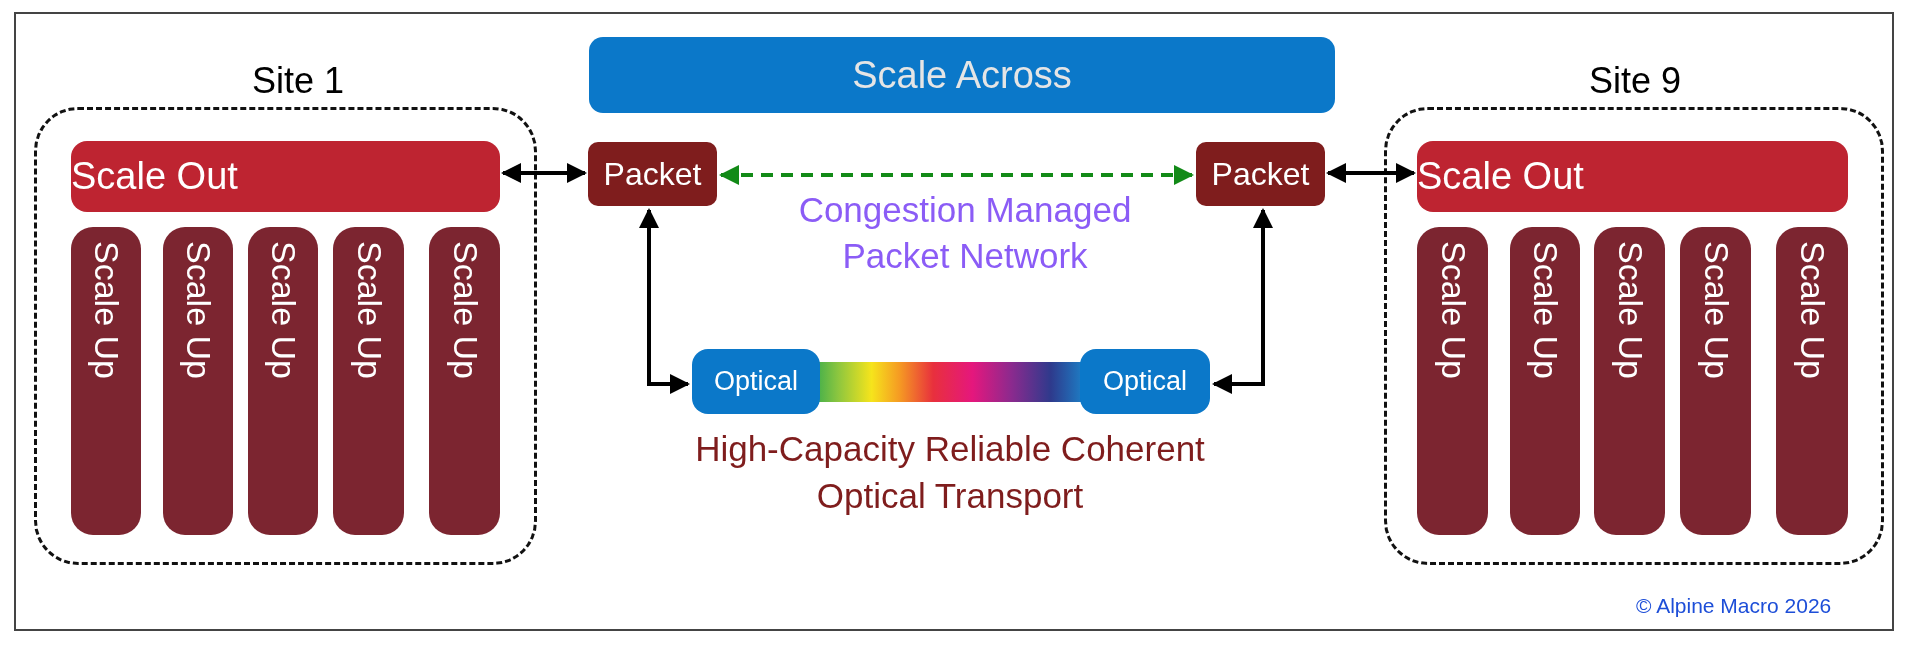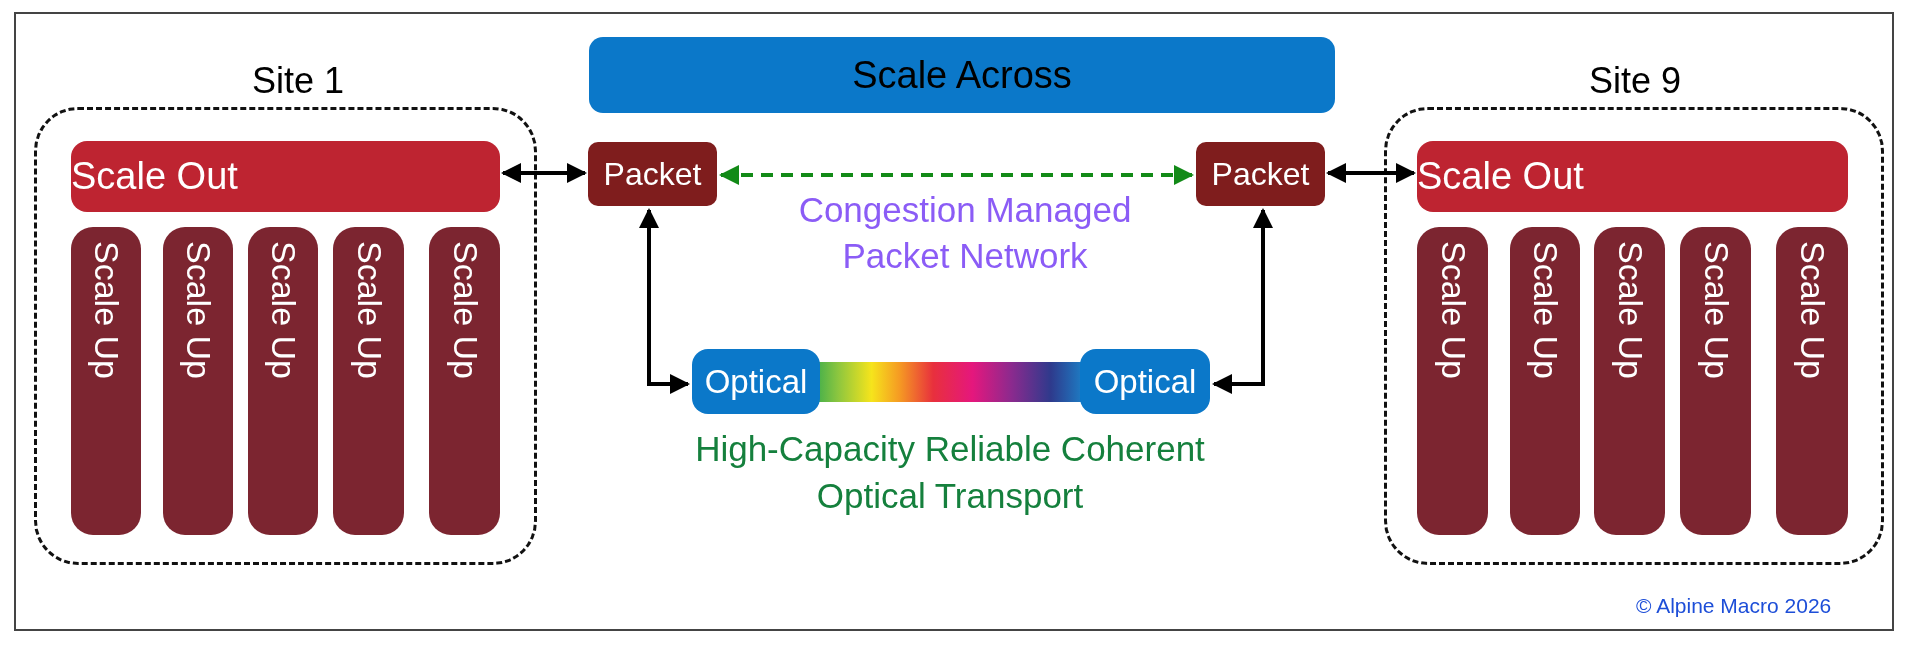--- a/index.html
+++ b/index.html
@@ -4,26 +4,26 @@
 <style>
   html,body{margin:0;padding:0;background:#fff;}
   body{width:1920px;height:647px;position:relative;overflow:hidden;font-family:"Liberation Sans",sans-serif;}
   .frame{position:absolute;left:14px;top:12px;width:1880px;height:619px;border:2px solid #444;box-sizing:border-box;}
   .abs{position:absolute;}
   .site-label{font-size:36px;color:#000;text-align:center;width:200px;}
   .site-box{border:3px dashed #111;border-radius:44px;box-sizing:border-box;}
   .scale-out{background:#be2431;color:#fff;border-radius:16px;font-size:38px;display:flex;align-items:center;justify-content:flex-start;}
   .scale-up{background:#7c2530;border-radius:22px;}
   .scale-up span{position:absolute;left:50%;top:14px;color:#fff;font-size:34px;white-space:nowrap;transform-origin:0 0;transform:rotate(90deg) translateY(-50%);}
-  .scale-across{background:#0b78c9;color:#000000;border-radius:14px;font-size:38px;display:flex;align-items:center;justify-content:center;}
+  .scale-across{background:#0b78c9;color:#e5e5e5;border-radius:14px;font-size:38px;display:flex;align-items:center;justify-content:center;}
   .packet{background:#7f1d1d;color:#fff;border-radius:10px;font-size:32px;display:flex;align-items:center;justify-content:center;}
-  .optical{background:#0b78c9;color:#fff;border-radius:16px;font-size:33px;display:flex;align-items:center;justify-content:center;z-index:2;}
+  .optical{background:#0b78c9;color:#fff;border-radius:16px;font-size:27px;display:flex;align-items:center;justify-content:center;z-index:2;}
   .spectrum{background:linear-gradient(90deg,#2fa84f 0%,#8cc63f 10%,#f6e41c 22%,#f59a23 32%,#e8303d 44%,#e5177d 58%,#8b2a8e 72%,#2e3a8c 86%,#1a8bd0 100%);}
   .green-text{color:#8b5cf6;font-size:35px;text-align:center;line-height:46px;}
-  .blue-text{color:#15803d;font-size:35px;text-align:center;line-height:47px;}
+  .blue-text{color:#7f1d1d;font-size:35px;text-align:center;line-height:47px;}
   .copyright{font-size:21px;color:#1d4ed8;}
   svg.arrows{position:absolute;left:0;top:0;}
 </style>
 </head>
 <body>
 
 <div class="frame"></div>
 
 <div class="abs scale-across" style="left:589px;top:37px;width:746px;height:76px;">
   <span>Scale Across</span>

